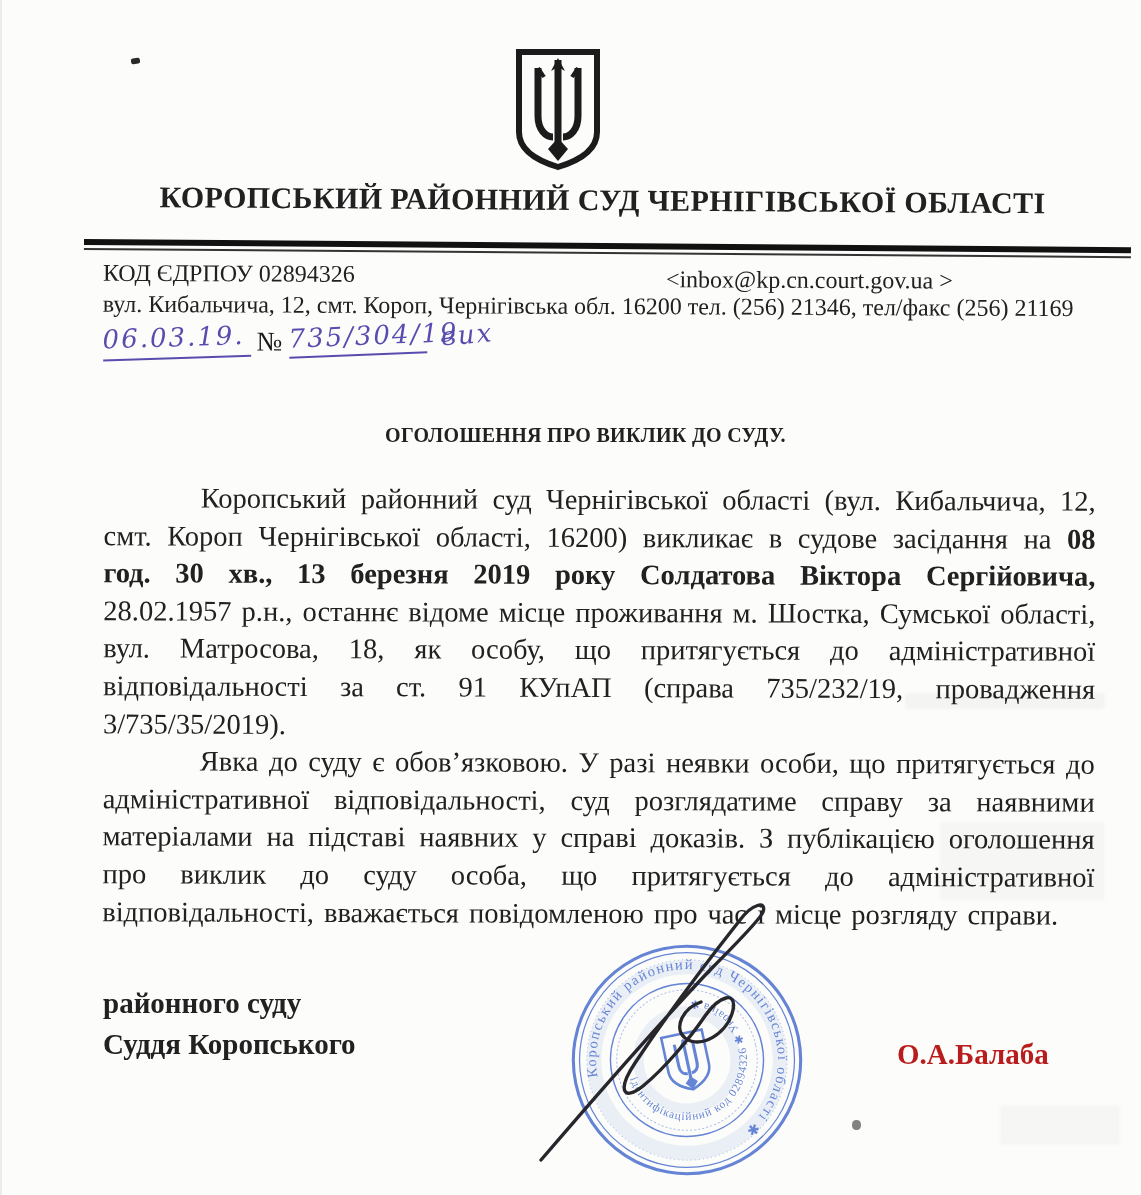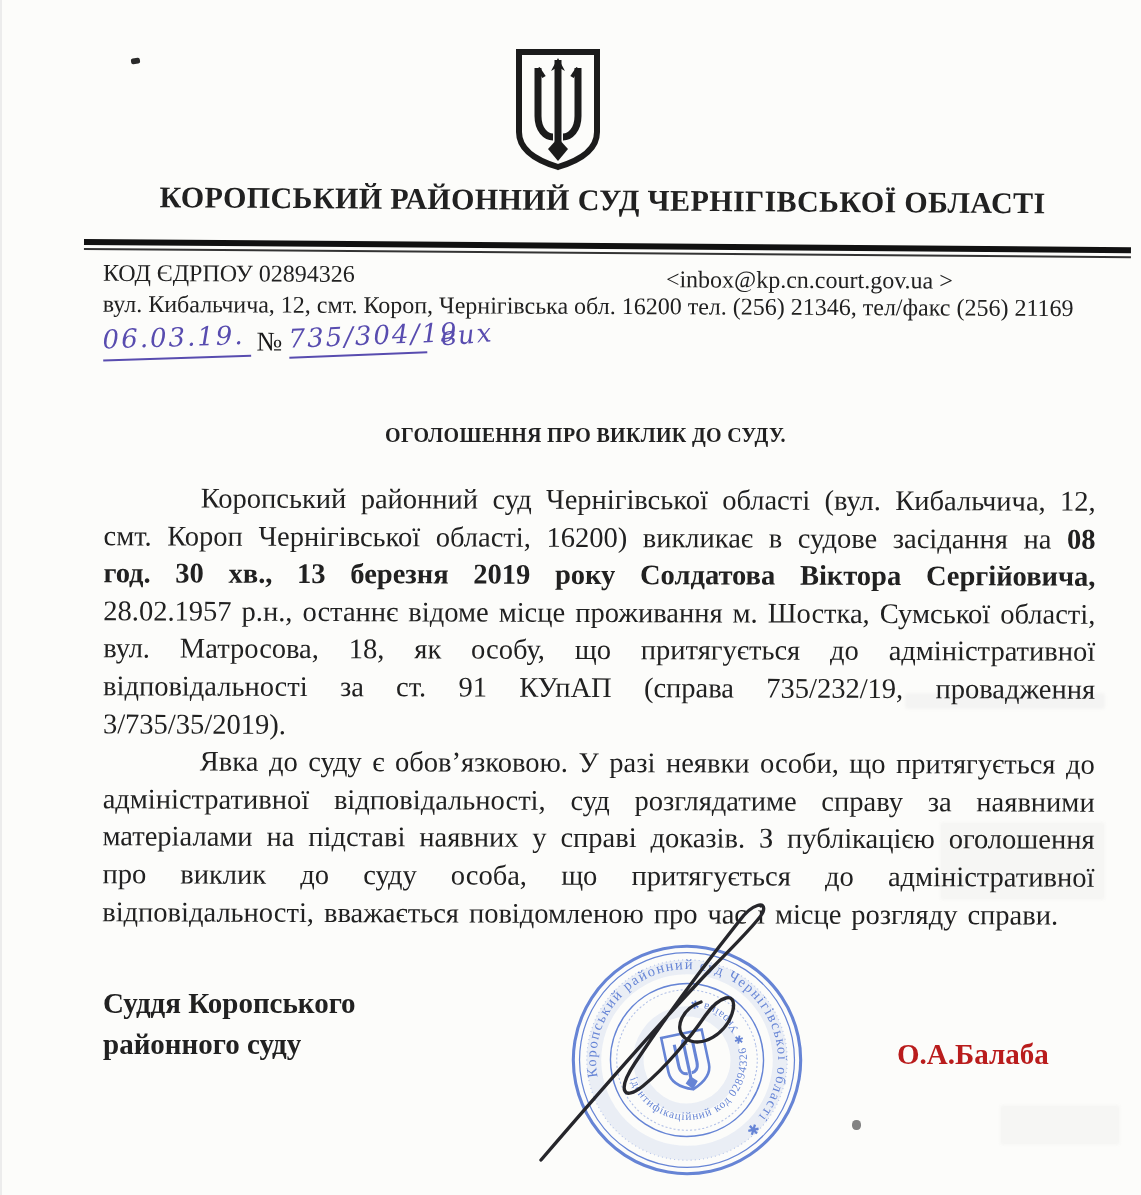--- a/index.html
+++ b/index.html
@@ -101,22 +101,22 @@
   </div>
 
   <div class="doc-title">ОГОЛОШЕННЯ ПРО ВИКЛИК ДО СУДУ.</div>
 
   <div class="body-text">
     <p><span>Коропський районний суд Чернігівської області (вул. Кибальчича, 12, смт. Короп Чернігівської області, 16200) викликає в судове засідання на </span><span class="bold-inline">08 год. 30 хв., 13 березня 2019 року Солдатова Віктора Сергійовича,</span><span> 28.02.1957 р.н., останнє відоме місце проживання м. Шостка, Сумської області, вул. Матросова, 18, як особу, що притягується до адміністративної відповідальності за ст. 91 КУпАП (справа 735/232/19, провадження 3/735/35/2019).</span></p>
     <p>Явка до суду є обов’язковою. У разі неявки особи, що притягується до адміністративної відповідальності, суд розглядатиме справу за наявними матеріалами на підставі наявних у справі доказів. З публікацією оголошення про виклик до суду особа, що притягується до адміністративної відповідальності, вважається повідомленою про час і місце розгляду справи.</p>
   </div>
 
   <div class="judge-block">
+    <div>районного суду</div>
     <div>Суддя Коропського</div>
-    <div>районного суду</div>
   </div>
 
   <svg class="stamp" viewBox="0 0 240 240" fill="none" stroke="#4c70cf">
     <defs>
       <path id="stampOuter" d="M 120 120 m -88 0 a 88 88 0 1 1 176 0 a 88 88 0 1 1 -176 0"></path>
       <path id="stampInner" d="M 120 120 m -58 0 a 58 58 0 1 0 116 0 a 58 58 0 1 0 -116 0"></path>
     </defs>
     <circle cx="120" cy="120" r="110" stroke-width="3"></circle>
     <circle cx="120" cy="120" r="104" stroke-width="1.2"></circle>
     <circle cx="120" cy="120" r="97" stroke-width="1" stroke-dasharray="1 3" opacity=".45"></circle>

